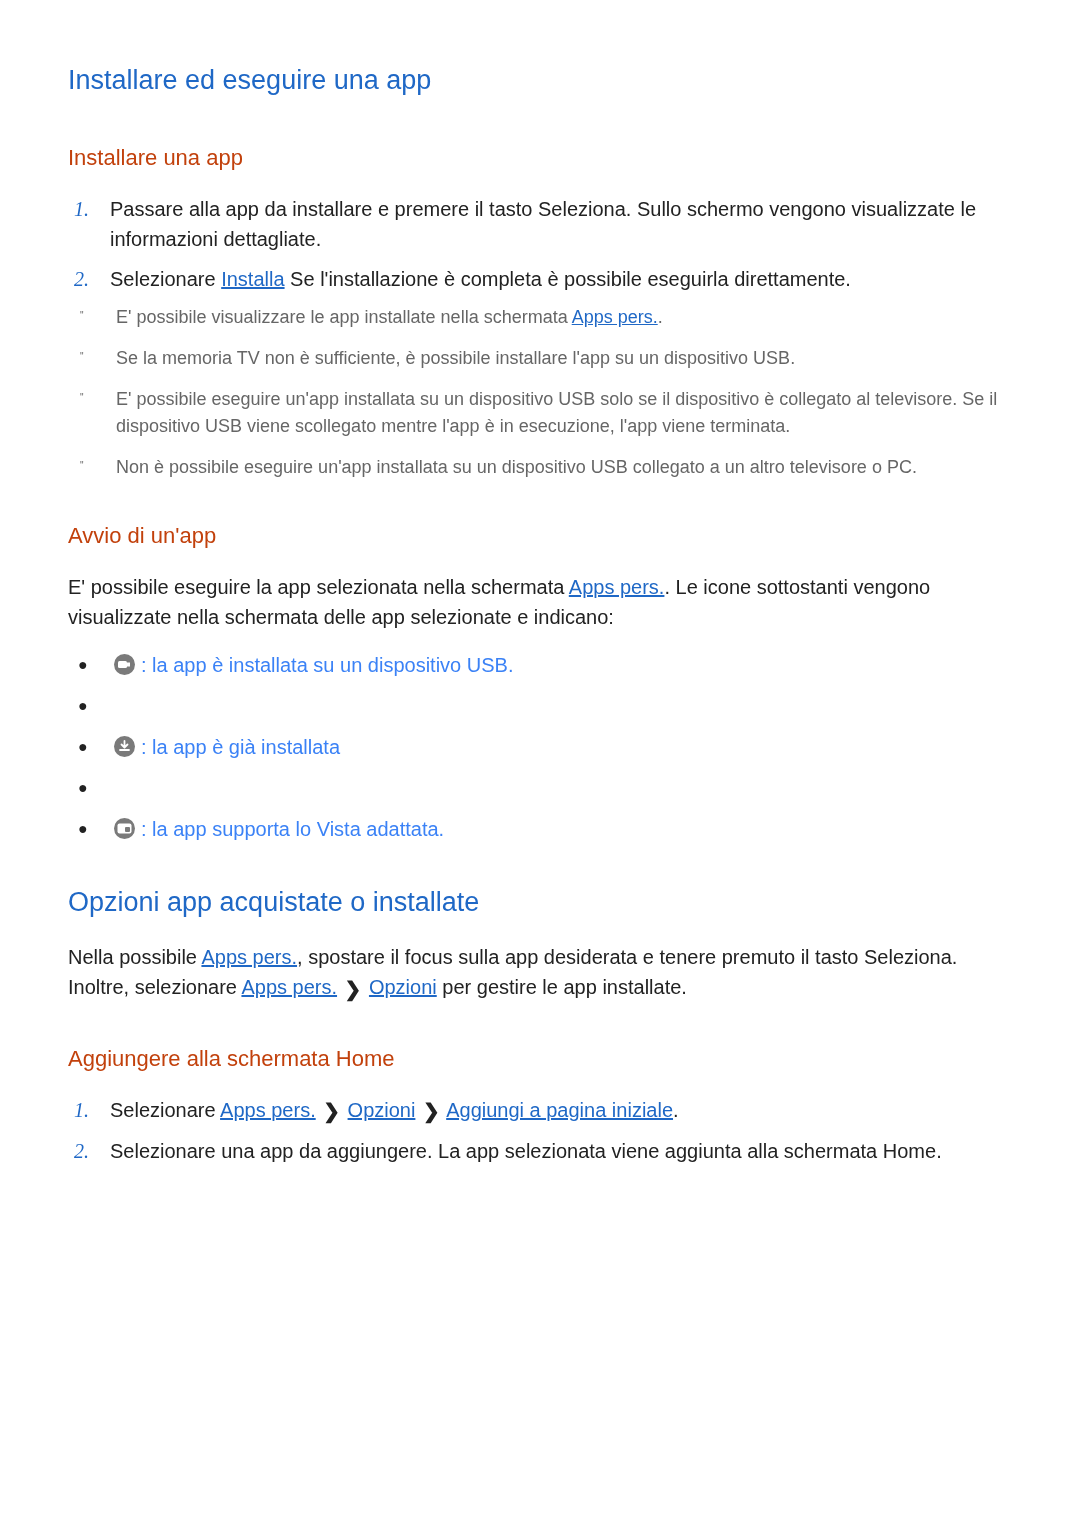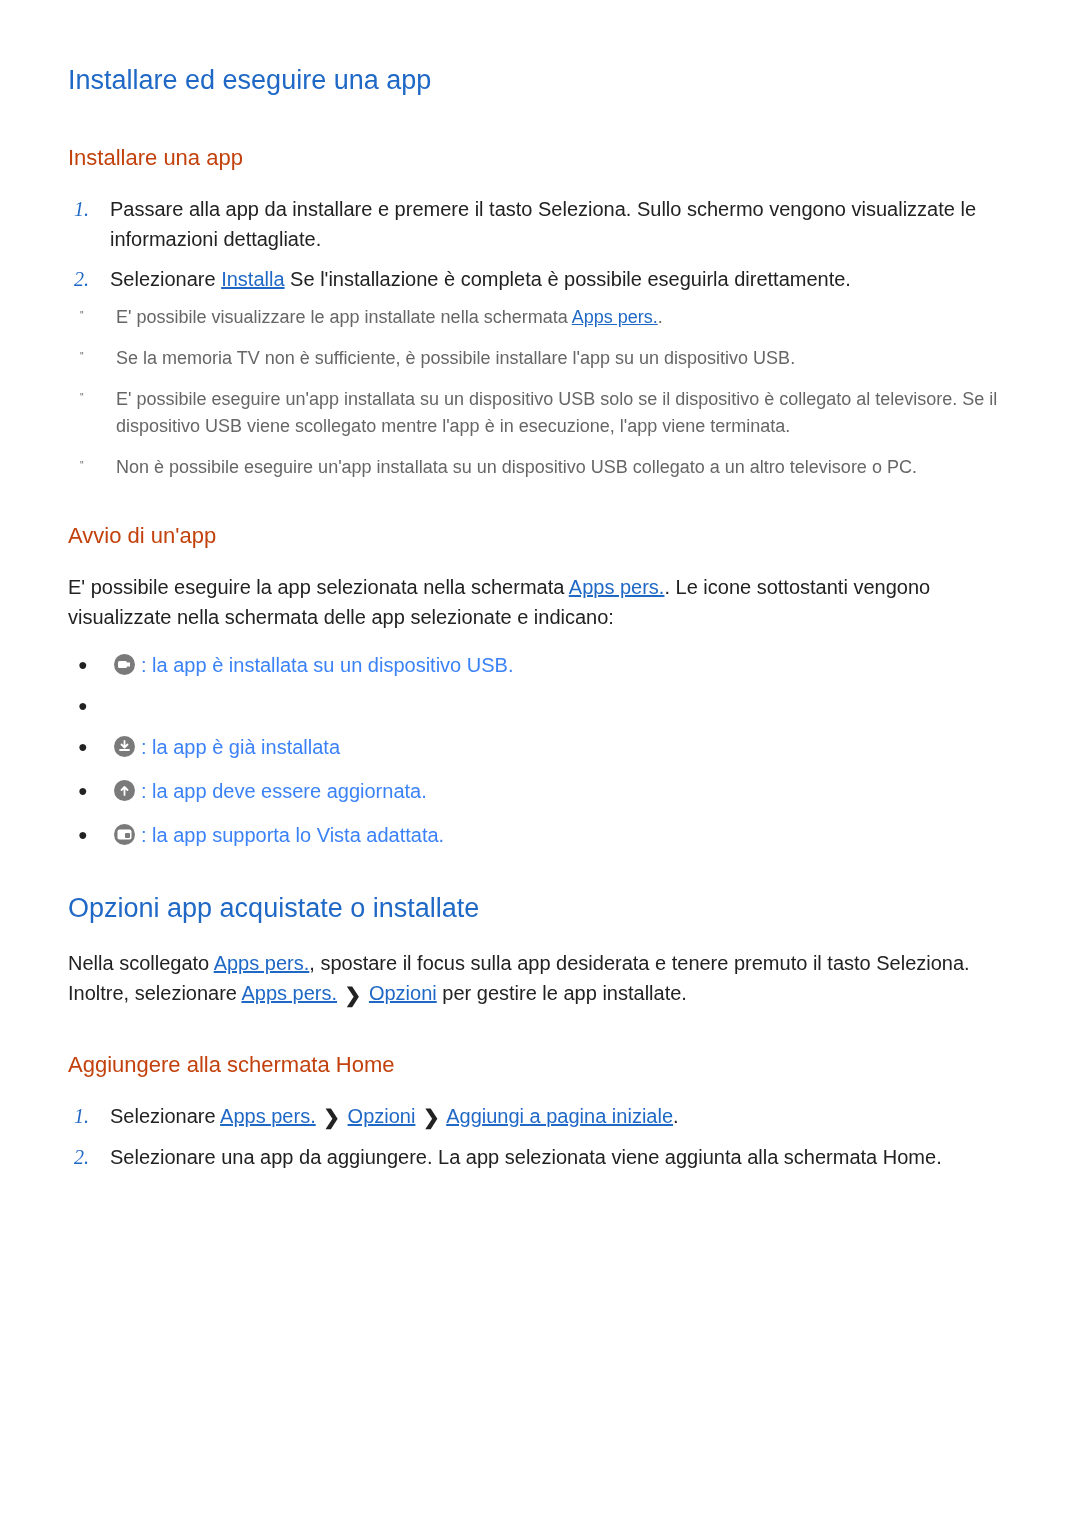--- a/index.html
+++ b/index.html
@@ -188,46 +188,38 @@
       <span class="icon">
         <svg width="13" height="13" viewBox="0 0 13 13">
             <path d="M6.5 1 v6 M3.5 4.5 L6.5 7.5 L9.5 4.5 M2 10 h9" stroke="#fff" stroke-width="1.8" fill="none" stroke-linecap="round" stroke-linejoin="round"></path>
           </svg>
       </span>
       <span> : la app è già installata</span>
     </span>
   </li>
   <li class="ul-item">
     <span class="bullet">●</span>
-    <span class="ul-body">
-      <span class="icon">
-        <svg width="13" height="13" viewBox="0 0 13 13">
-            <path d="M6.5 11 V3 M3.5 6 L6.5 3 L9.5 6" stroke="#fff" stroke-width="1.8" fill="none" stroke-linecap="round" stroke-linejoin="round"></path>
-          </svg>
-      </span>
-      <span> : la app deve essere aggiornata.</span>
-    </span>
   </li>
   <li class="ul-item">
     <span class="bullet">●</span>
     <span class="ul-body">
       <span class="icon">
         <svg width="15" height="11" viewBox="0 0 15 11">
             <rect x="0.5" y="0.5" width="14" height="10" rx="2" fill="#fff"></rect>
             <rect x="8" y="4" width="5" height="5" rx="1" fill="#7a7a7a"></rect>
           </svg>
       </span>
       <span>: la app supporta lo Vista adattata.</span>
     </span>
   </li>
 </ul>
 
 <div class="h1" style="margin-top:38px;margin-bottom:20px;">Opzioni app acquistate o installate</div>
 <div class="para">
-  <span>Nella scollegato </span><span class="link">Apps pers.</span><span>, spostare il focus sulla app desiderata e tenere premuto il tasto Seleziona. Inoltre, selezionare </span><span class="link">Apps pers.</span>
+  <span>Nella possibile </span><span class="link">Apps pers.</span><span>, spostare il focus sulla app desiderata e tenere premuto il tasto Seleziona. Inoltre, selezionare </span><span class="link">Apps pers.</span>
   <span class="chevron">❯</span>
   <span class="link">Opzioni</span><span> per gestire le app installate.</span>
 </div>
 
 <div class="h2">Aggiungere alla schermata Home</div>
 
 <ol class="ol">
   <li class="ol-item">
     <span class="ol-num">1.</span>
     <span class="ol-body">

